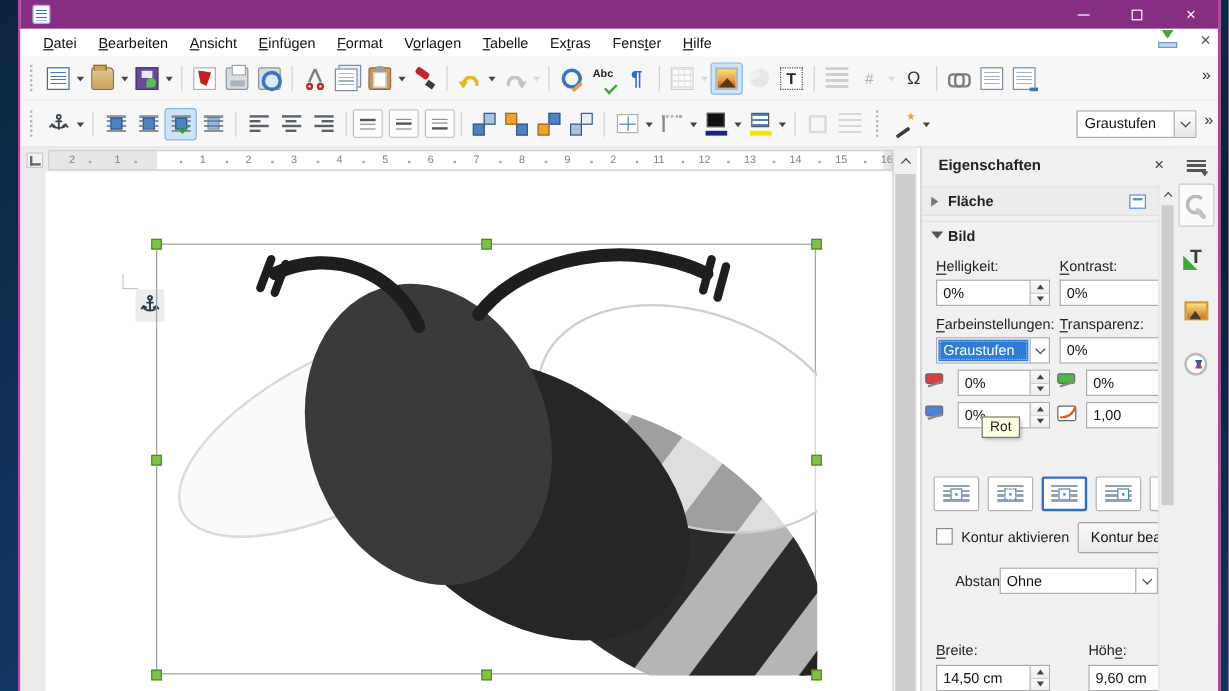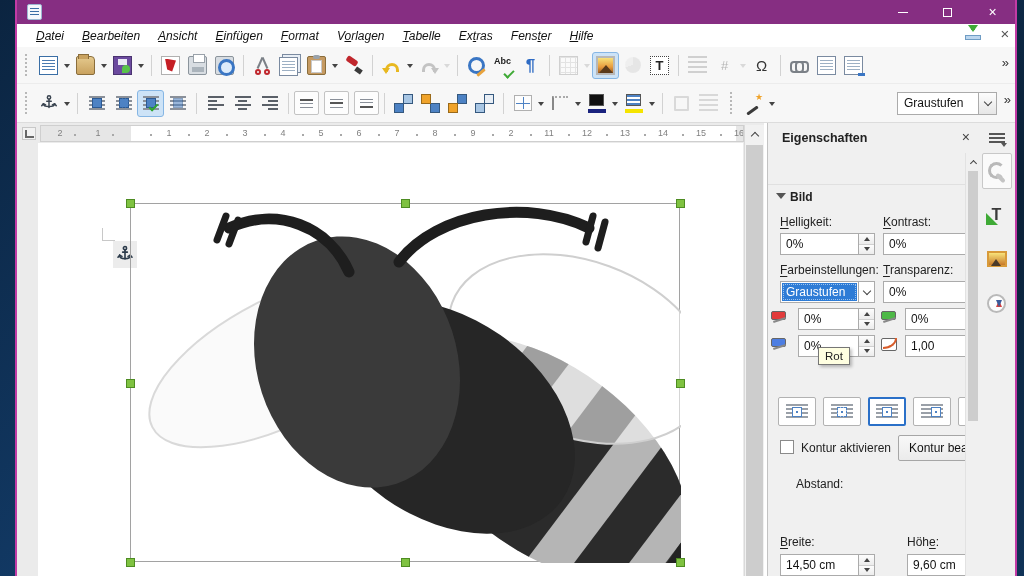--- a/index.html
+++ b/index.html
@@ -22,21 +22,21 @@
     background:repeating-linear-gradient(#3a6ea5 0 1px,transparent 1px 3px);}
   .title-text{font-size:12.5px;}
   .win-controls{margin-left:auto;display:flex;height:24px;}
   .win-btn{width:45px;height:24px;display:flex;align-items:center;justify-content:center;color:#fff;}
   .glyph-min{width:10px;height:1px;background:#fff;}
   .glyph-max{width:9px;height:9px;border:1px solid #fff;}
   .glyph-close{font-size:14px;line-height:1;}
 
   
   .menubar{position:absolute;left:0;top:24px;right:0;height:23px;background:#fff;display:flex;
-    align-items:center;padding-left:10px;font-style:italic;}
+    align-items:center;padding-left:10px;}
   .menu-item{padding:3px 9px;font-size:12px;color:#111;}
   .menu-right{position:absolute;right:6px;top:1px;display:flex;align-items:center;gap:18px;}
   .upd-icon{width:18px;height:16px;position:relative;}
   .upd-icon .tray{position:absolute;left:1px;bottom:1px;width:16px;height:5px;background:#bcd6ee;border:1px solid #6f9cc4;}
   .upd-icon .arr{position:absolute;left:4px;top:0;width:0;height:0;border:5px solid transparent;border-top:7px solid #3faa36;}
   .upd-icon .arrstem{position:absolute;left:7px;top:0;width:4px;height:5px;background:#3faa36;}
   .doc-close{color:#555;font-size:15px;line-height:1;}
 
   
   .tbar{position:absolute;left:0;right:0;display:flex;align-items:center;background:#f7f7f7;}
@@ -643,20 +643,25 @@
     </svg>
   <div class="handle" style="left: -5px; top: -5px;"></div><div class="handle" style="left: 270px; top: -5px;"></div><div class="handle" style="left: 545px; top: -5px;"></div><div class="handle" style="left: -5px; top: 174.5px;"></div><div class="handle" style="left: 545px; top: 174.5px;"></div><div class="handle" style="left: -5px; top: 354px;"></div><div class="handle" style="left: 270px; top: 354px;"></div><div class="handle" style="left: 545px; top: 354px;"></div></div>
 
   <div class="sidebar">
     <div class="sb-panel">
       <div class="sb-header">
         <span class="sb-title">Eigenschaften</span>
         <span class="sb-close">×</span>
       </div>
 
+      <div class="sb-sec" style="top:32px;">
+        <span class="tri closed"></span>
+        <span class="t">Fläche</span>
+        <span class="launcher"></span>
+      </div>
 
       <div class="sb-sec" style="top:61px;border-bottom:none;background:#f0f0f0;">
         <span class="tri open"></span>
         <span class="t">Bild</span>
       </div>
 
       <div class="sb-label" style="left:12px;top:92px;"><u>H</u>elligkeit:</div>
       <div class="sb-label" style="left:115px;top:92px;"><u>K</u>ontrast:</div>
       <div class="field" style="left:12px;top:110px;width:95px;">
         <span class="v">0%</span>
@@ -755,20 +760,26 @@
             <span class="wo">
               <i style="left:1px;"></i>
             </span>
           </div>
 
       <div class="checkbox" style="left:12px;top:317px;"></div>
       <div class="sb-label" style="left:33px;top:318px;">Kontur aktivieren</div>
       <div class="pushbtn" style="left:130px;top:312px;width:80px;">Kontur bea</div>
 
       <div class="sb-label" style="left:28px;top:354px;">Abstand:</div>
+      <div class="field" style="left:65px;top:350px;width:132px;">
+        <span class="v">Ohne</span>
+        <span class="spin" style="flex-direction:row;align-items:center;justify-content:center;width:18px;">
+              <span class="chev"></span>
+            </span>
+      </div>
 
 
       <div class="sb-label" style="left:12px;top:412px;"><u>B</u>reite:</div>
       <div class="sb-label" style="left:139px;top:412px;">Höh<u>e</u>:</div>
       <div class="field" style="left:12px;top:431px;width:95px;">
         <span class="v">14,50 cm</span>
         <span class="spin">
               <b>
                 <i class="tri-up"></i>
               </b>

